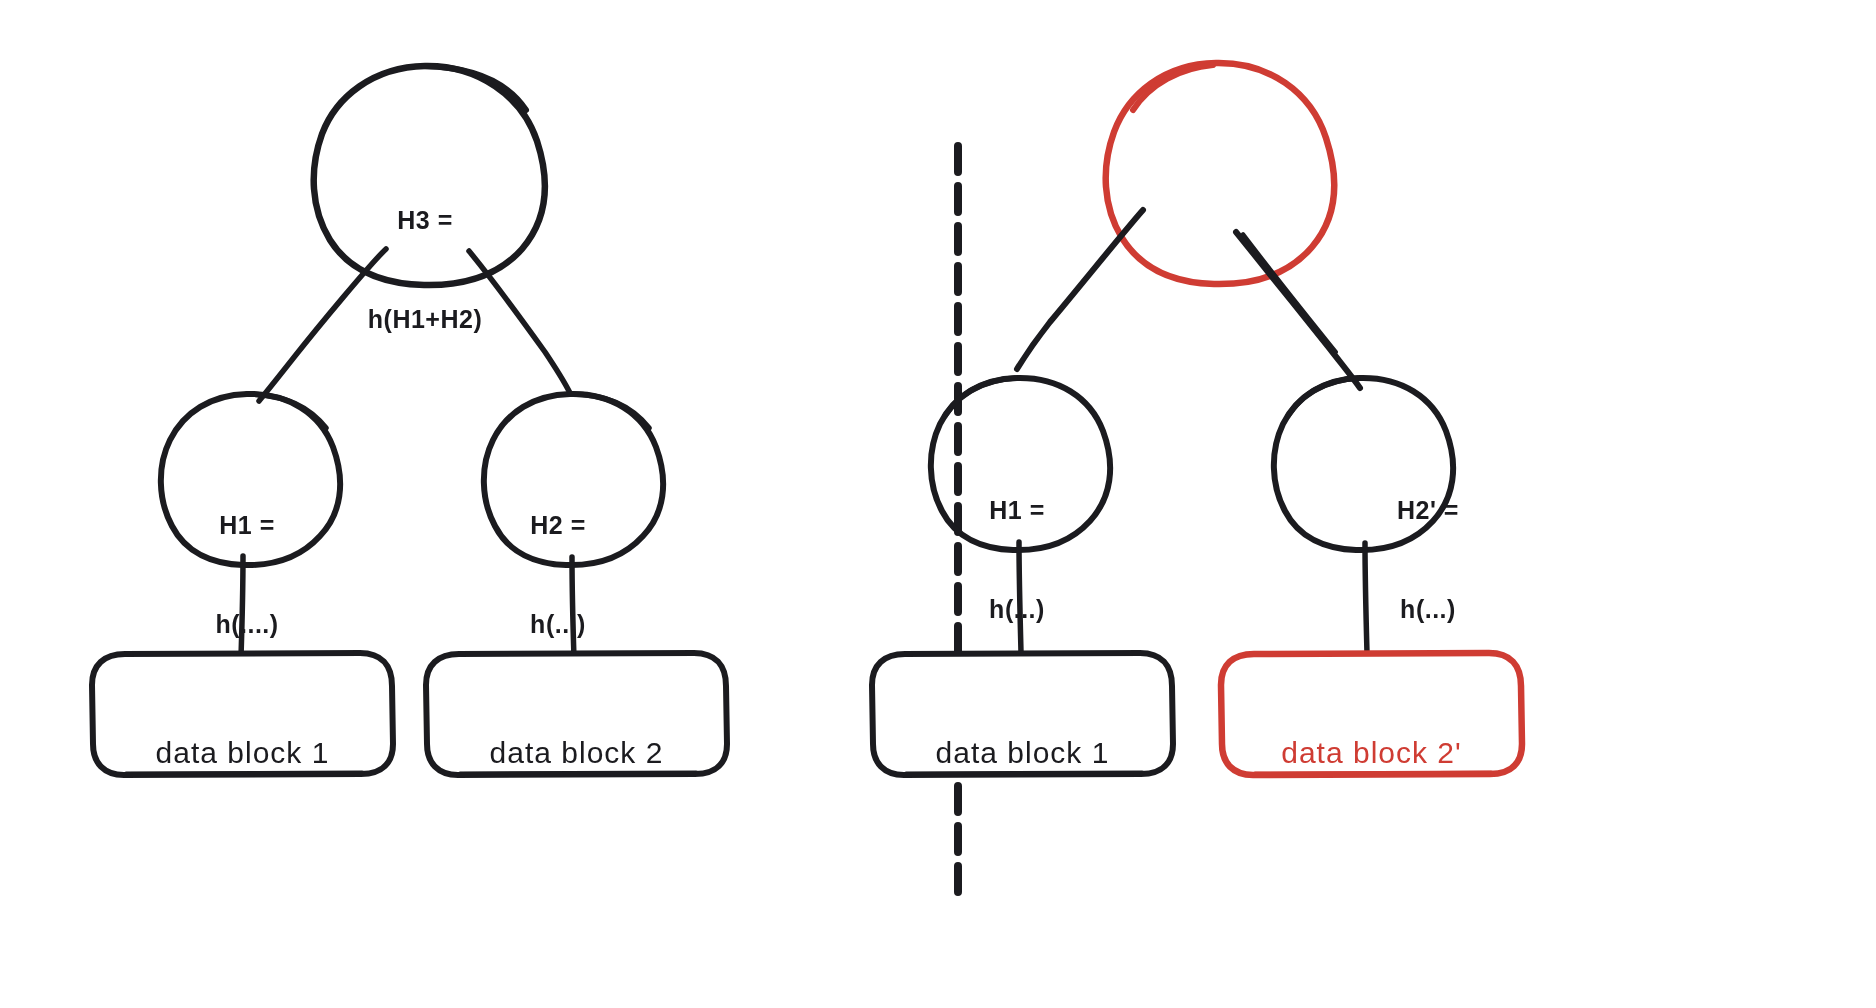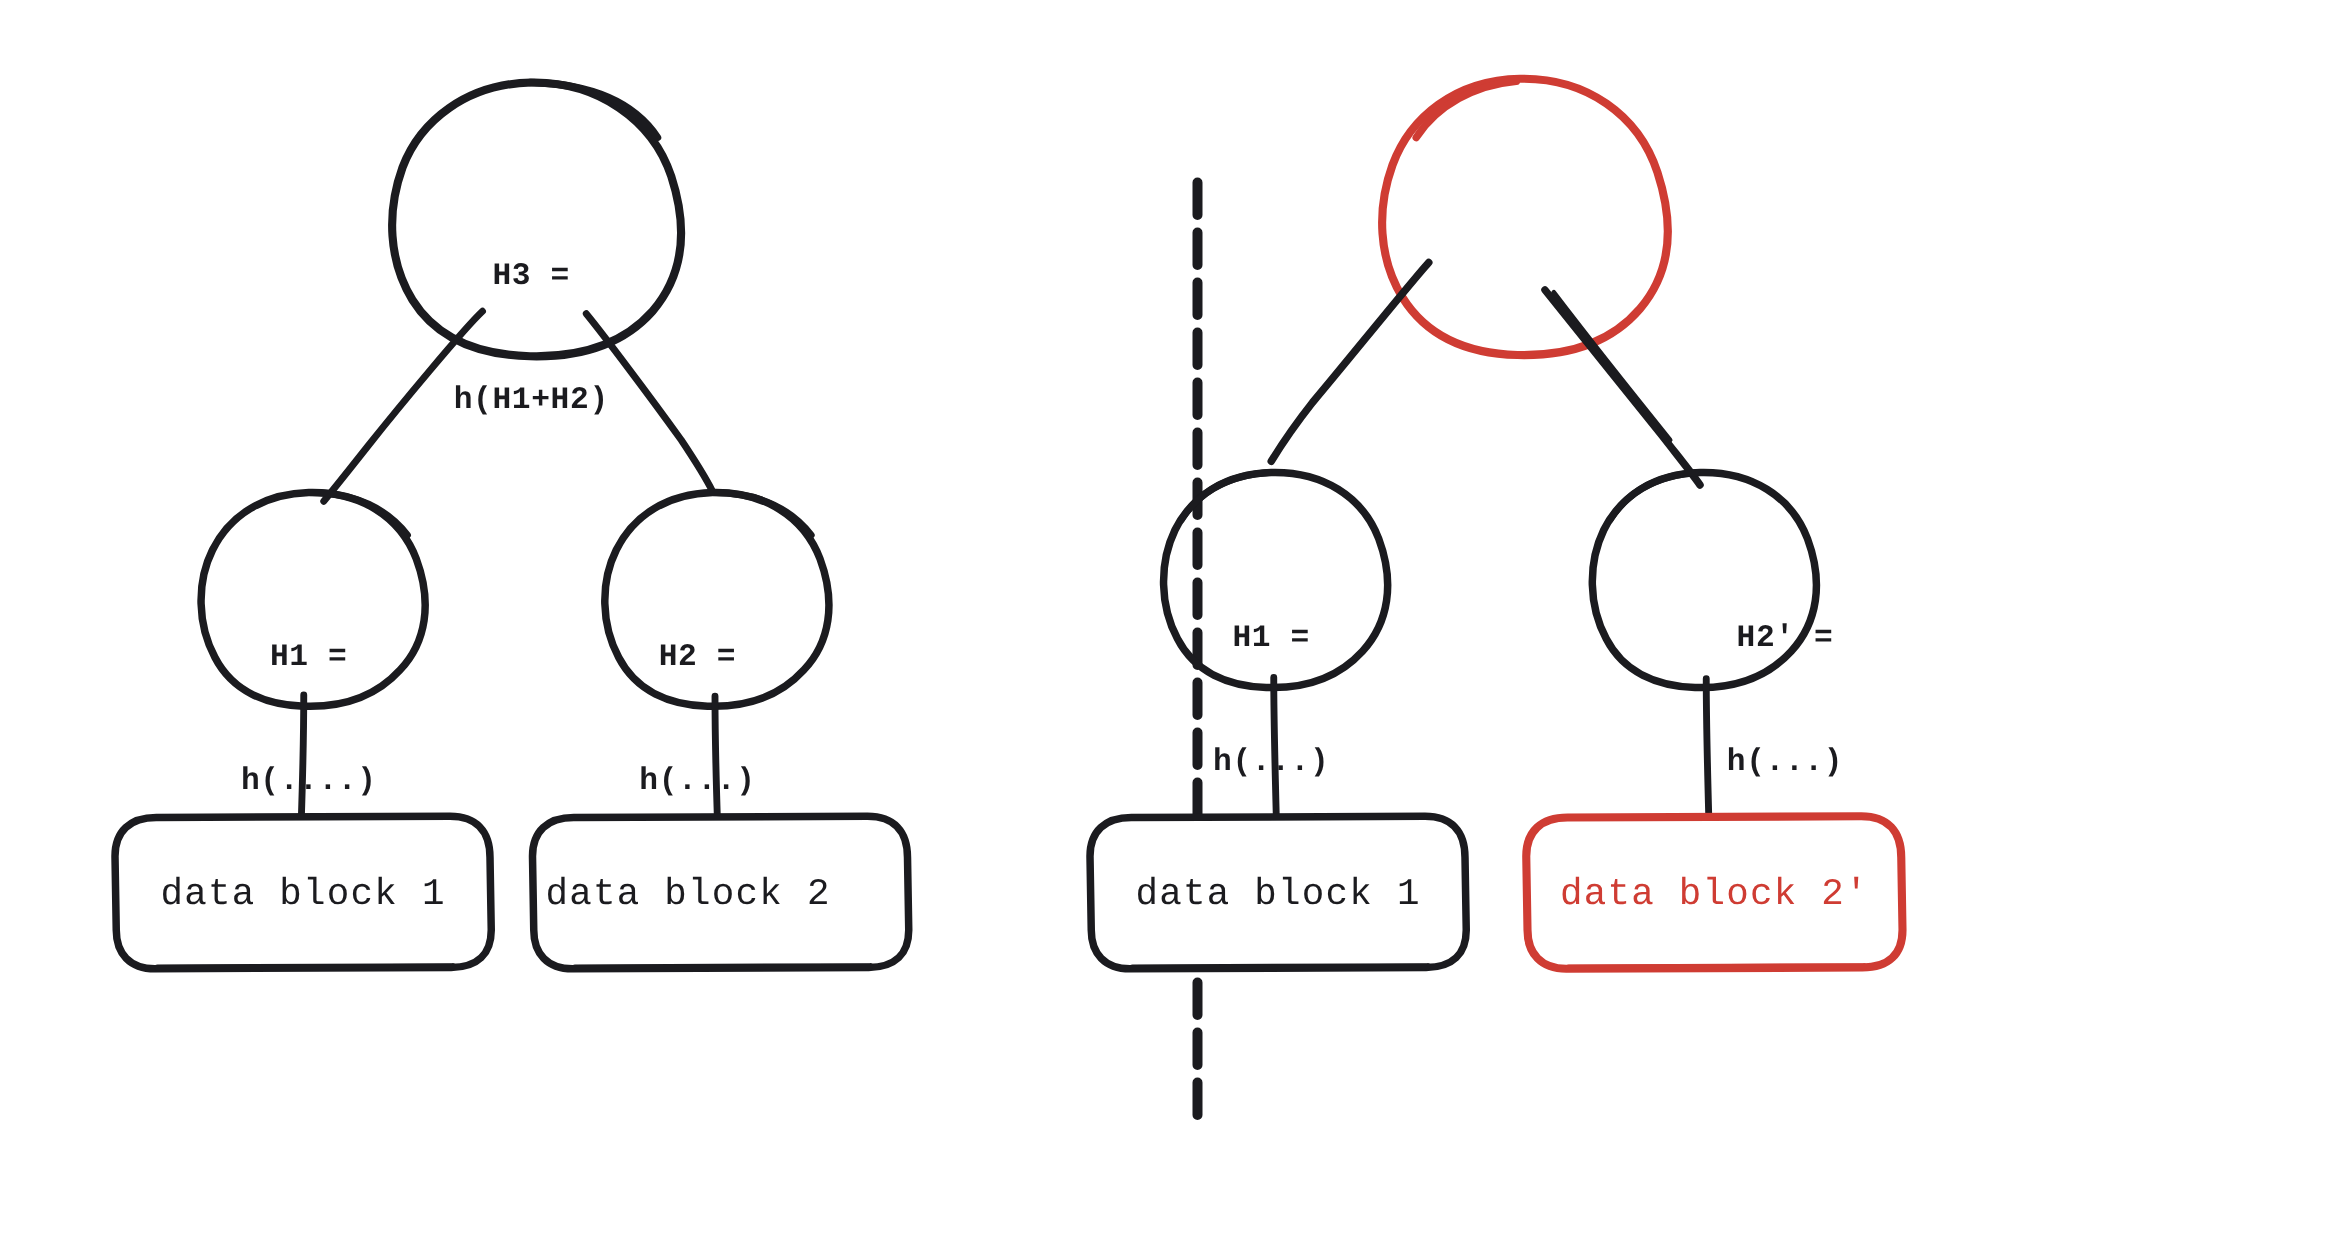--- a/index.html
+++ b/index.html
@@ -22,34 +22,35 @@
   svg.board {
     position: absolute;
     top: 0;
     left: 0;
     width: 1876px;
     height: 1008px;
   }
   .node-text {
     position: absolute;
     text-align: center;
-    font-family: Liberation Mono, monospace;
+    font-family: Liberation Sans, sans-serif;
     line-height: 1.32;
     white-space: pre;
     letter-spacing: 0.5px;
     user-select: none;
   }
   .hash-text {
     font-size: 25px;
     font-weight: 600;
   }
   .block-text {
     font-size: 30px;
     font-weight: 400;
     letter-spacing: 1px;
+    margin-top: 36px;
   }
   .ink-black { color: #1b1b1f; }
   .ink-red { color: #cf3c33; }
 </style>
 </head>
 <body>
 
 <div id="canvas">
 
   <svg class="board" viewBox="0 0 1876 1008" xmlns="http://www.w3.org/2000/svg">
@@ -125,21 +126,21 @@
     <div>h(....)</div>
   </div>
 
   <div class="node-text hash-text ink-black" style="left:468px; top:443px; width:180px;">
     <div>H2 =</div>
     <div>h(...)</div>
   </div>
 
   <div class="node-text block-text ink-black" style="left:92px; top:697px; width:301px;">data block 1</div>
 
-  <div class="node-text block-text ink-black" style="left:400px; top:697px; width:301px;">data block 2</div>
+  <div class="node-text block-text ink-black" style="left:426px; top:697px; width:301px;">data block 2</div>
 
 
   <div class="node-text hash-text ink-black" style="left:927px; top:428px; width:180px;">
     <div>H1 =</div>
     <div>h(...)</div>
   </div>
 
   <div class="node-text hash-text ink-black" style="left:1338px; top:428px; width:180px;">
     <div>H2' =</div>
     <div>h(...)</div>

